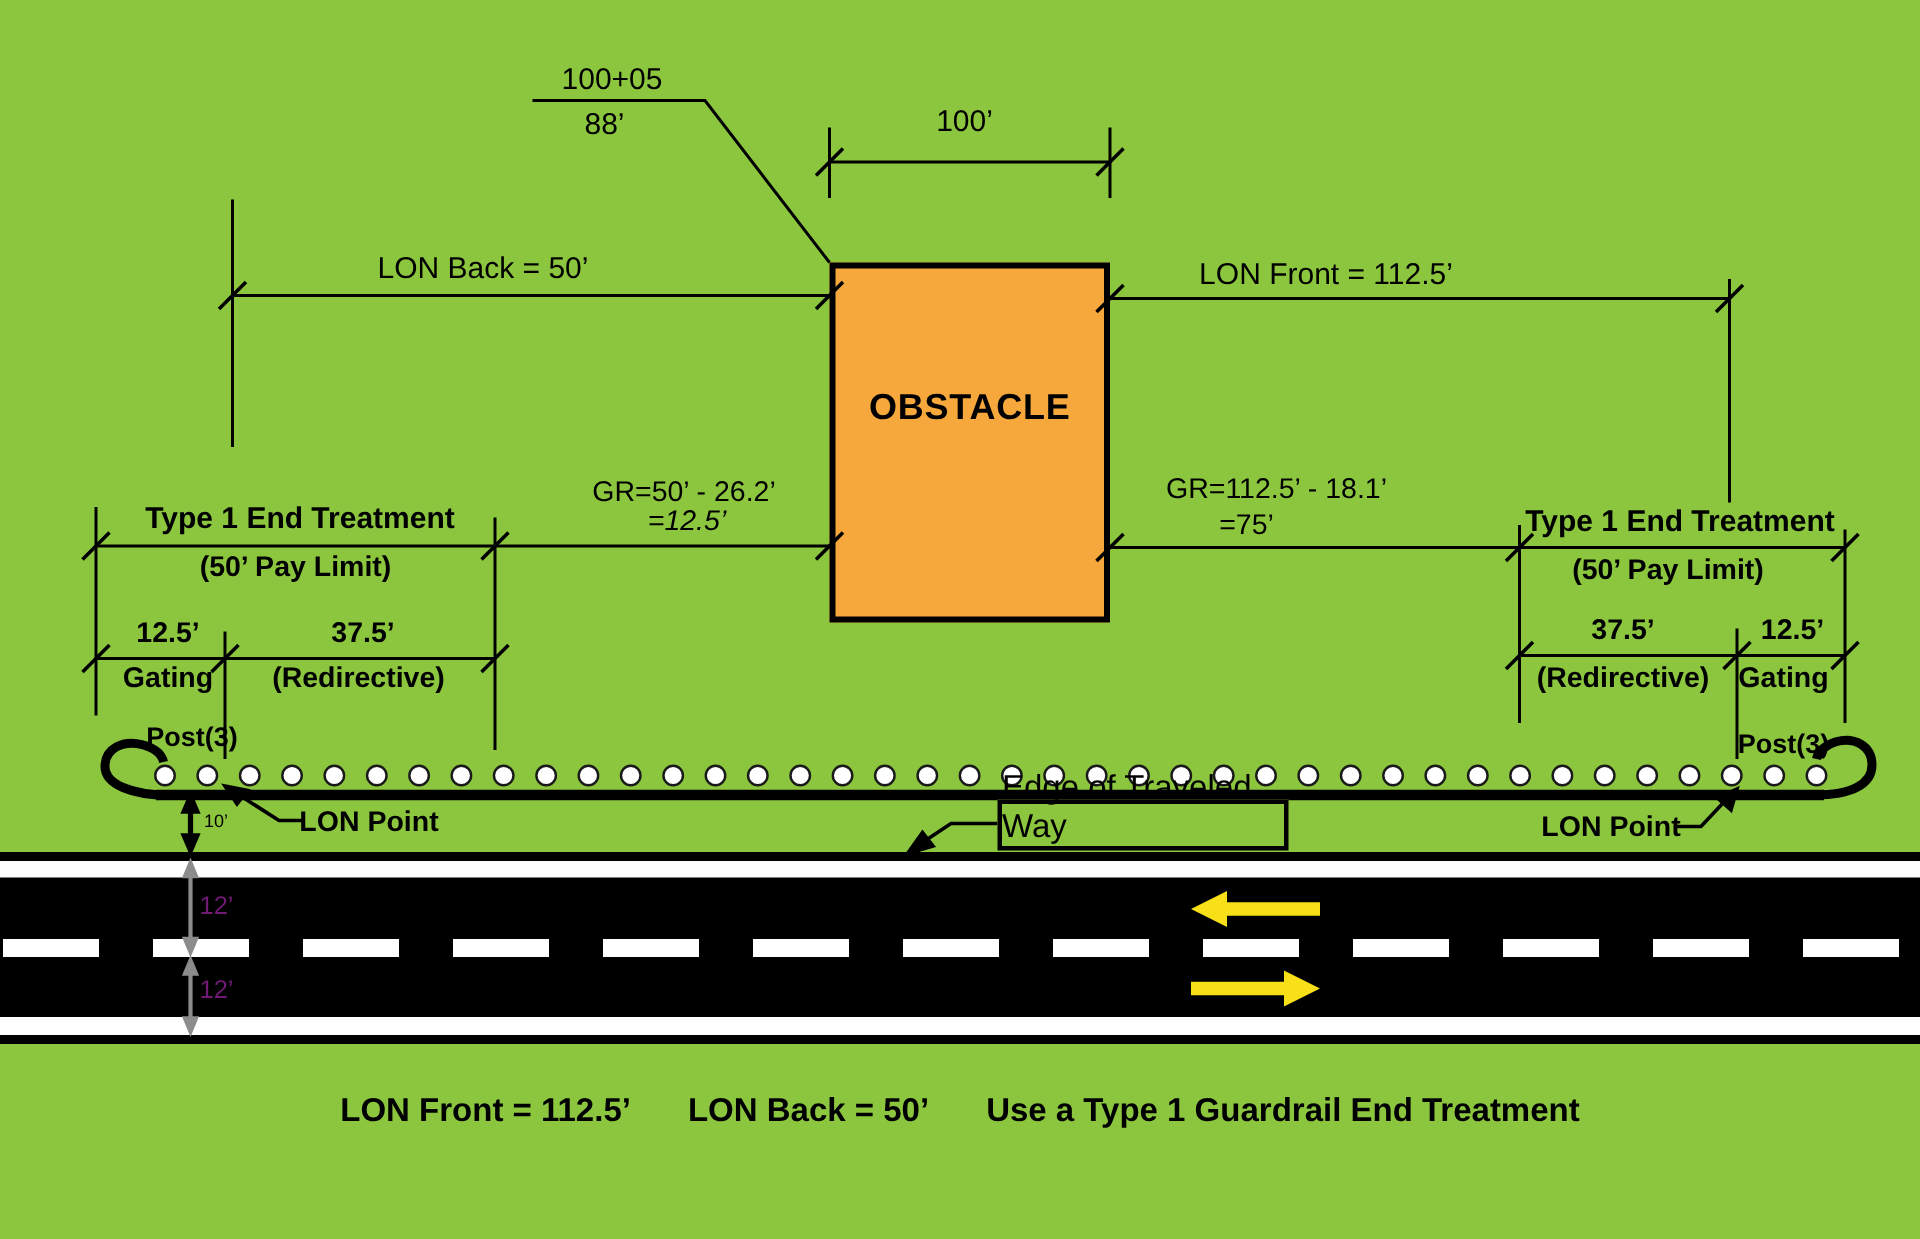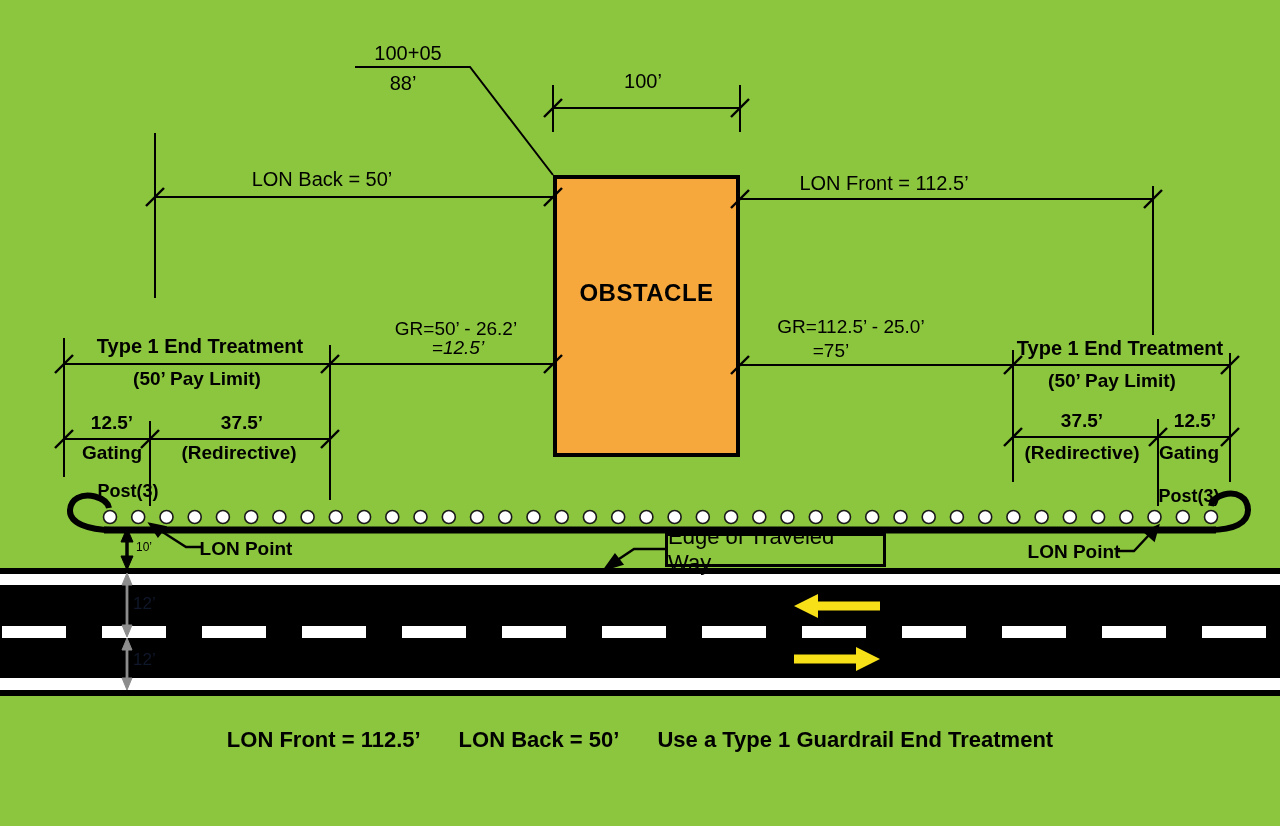--- a/index.html
+++ b/index.html
@@ -6,32 +6,32 @@
   .canvas{position:relative;width:1280px;height:826px;background:#8CC63E;overflow:hidden;
           font-family:"Liberation Sans",sans-serif;color:#000;}
   .overlay{position:absolute;left:0;top:0;pointer-events:none;}
   .road{position:absolute;left:0;top:568px;width:1280px;height:128px;background:#000;}
   .stripe{position:absolute;left:0;width:1280px;background:#fff;}
   .stripe.top{top:6px;height:11px;}
   .stripe.bottom{top:110px;height:12px;}
   .centerline{position:absolute;left:0;top:58px;width:1280px;height:12px;
       background:repeating-linear-gradient(90deg,#fff 0 64px,transparent 64px 100px);
       background-position:2px 0;}
-  .obstacle{position:absolute;left:553px;top:175px;width:187px;height:282px;background:#F7A83C;
+  .obstacle{position:absolute;left:553px;top:175px;width:187px;height:240px;background:#F7A83C;
       border:4px solid #000;box-sizing:border-box;display:flex;align-items:center;justify-content:center;
       padding-bottom:46px;}
   .obstacle-label{font-weight:bold;font-size:24px;letter-spacing:.5px;}
   .lbl{position:absolute;transform:translateX(-50%);white-space:nowrap;font-size:20px;line-height:1.12;}
   .lbl-l{position:absolute;white-space:nowrap;font-size:12px;line-height:1.1;}
   .b{font-weight:bold;}
   .f19{font-size:19px;}
   .f18{font-size:18px;}
-  .white{color:#0f172a;font-size:17px;}
-  .edge-box{position:absolute;left:665px;top:533px;width:221px;height:34px;background:#8CC63E;
-      border:3px solid #000;box-sizing:border-box;display:flex;align-items:center;justify-content:center;
+  .white{color:#701a75;font-size:17px;}
+  .edge-box{position:absolute;left:665px;top:533px;width:194px;height:34px;background:#8CC63E;
+      border:3px solid #000;box-sizing:border-box;display:flex;align-items:flex-end;justify-content:center;
       font-size:22px;}
   .summary{position:absolute;left:0;top:727px;width:1280px;display:flex;justify-content:center;
       gap:38px;font-weight:bold;font-size:22px;}
 </style>
 </head>
 <body>
 
 <div class="canvas">
 
   <div class="road">
@@ -181,21 +181,21 @@
 
   <div class="lbl" style="left:408px;top:42px;">100+05</div>
   <div class="lbl" style="left:403px;top:72px;">88’</div>
   <div class="lbl" style="left:643px;top:70px;">100’</div>
 
   <div class="lbl" style="left:322px;top:168px;">LON Back = 50’</div>
   <div class="lbl" style="left:884px;top:172px;">LON Front = 112.5’</div>
 
   <div class="lbl f19" style="left:456px;top:318px;">GR=50’ - 26.2’</div>
   <div class="lbl f19" style="left:458px;top:337px;font-style:italic;">=12.5’</div>
-  <div class="lbl f19" style="left:851px;top:316px;">GR=112.5’ - 25.0’</div>
+  <div class="lbl f19" style="left:851px;top:316px;">GR=112.5’ - 18.1’</div>
   <div class="lbl f19" style="left:831px;top:340px;">=75’</div>
 
   <div class="lbl b" style="left:200px;top:335px;">Type 1 End Treatment</div>
   <div class="lbl b f19" style="left:197px;top:368px;">(50’ Pay Limit)</div>
   <div class="lbl b" style="left:1120px;top:337px;">Type 1 End Treatment</div>
   <div class="lbl b f19" style="left:1112px;top:370px;">(50’ Pay Limit)</div>
 
   <div class="lbl b f19" style="left:112px;top:412px;">12.5’</div>
   <div class="lbl b f19" style="left:242px;top:412px;">37.5’</div>
   <div class="lbl b f19" style="left:112px;top:442px;">Gating</div>

